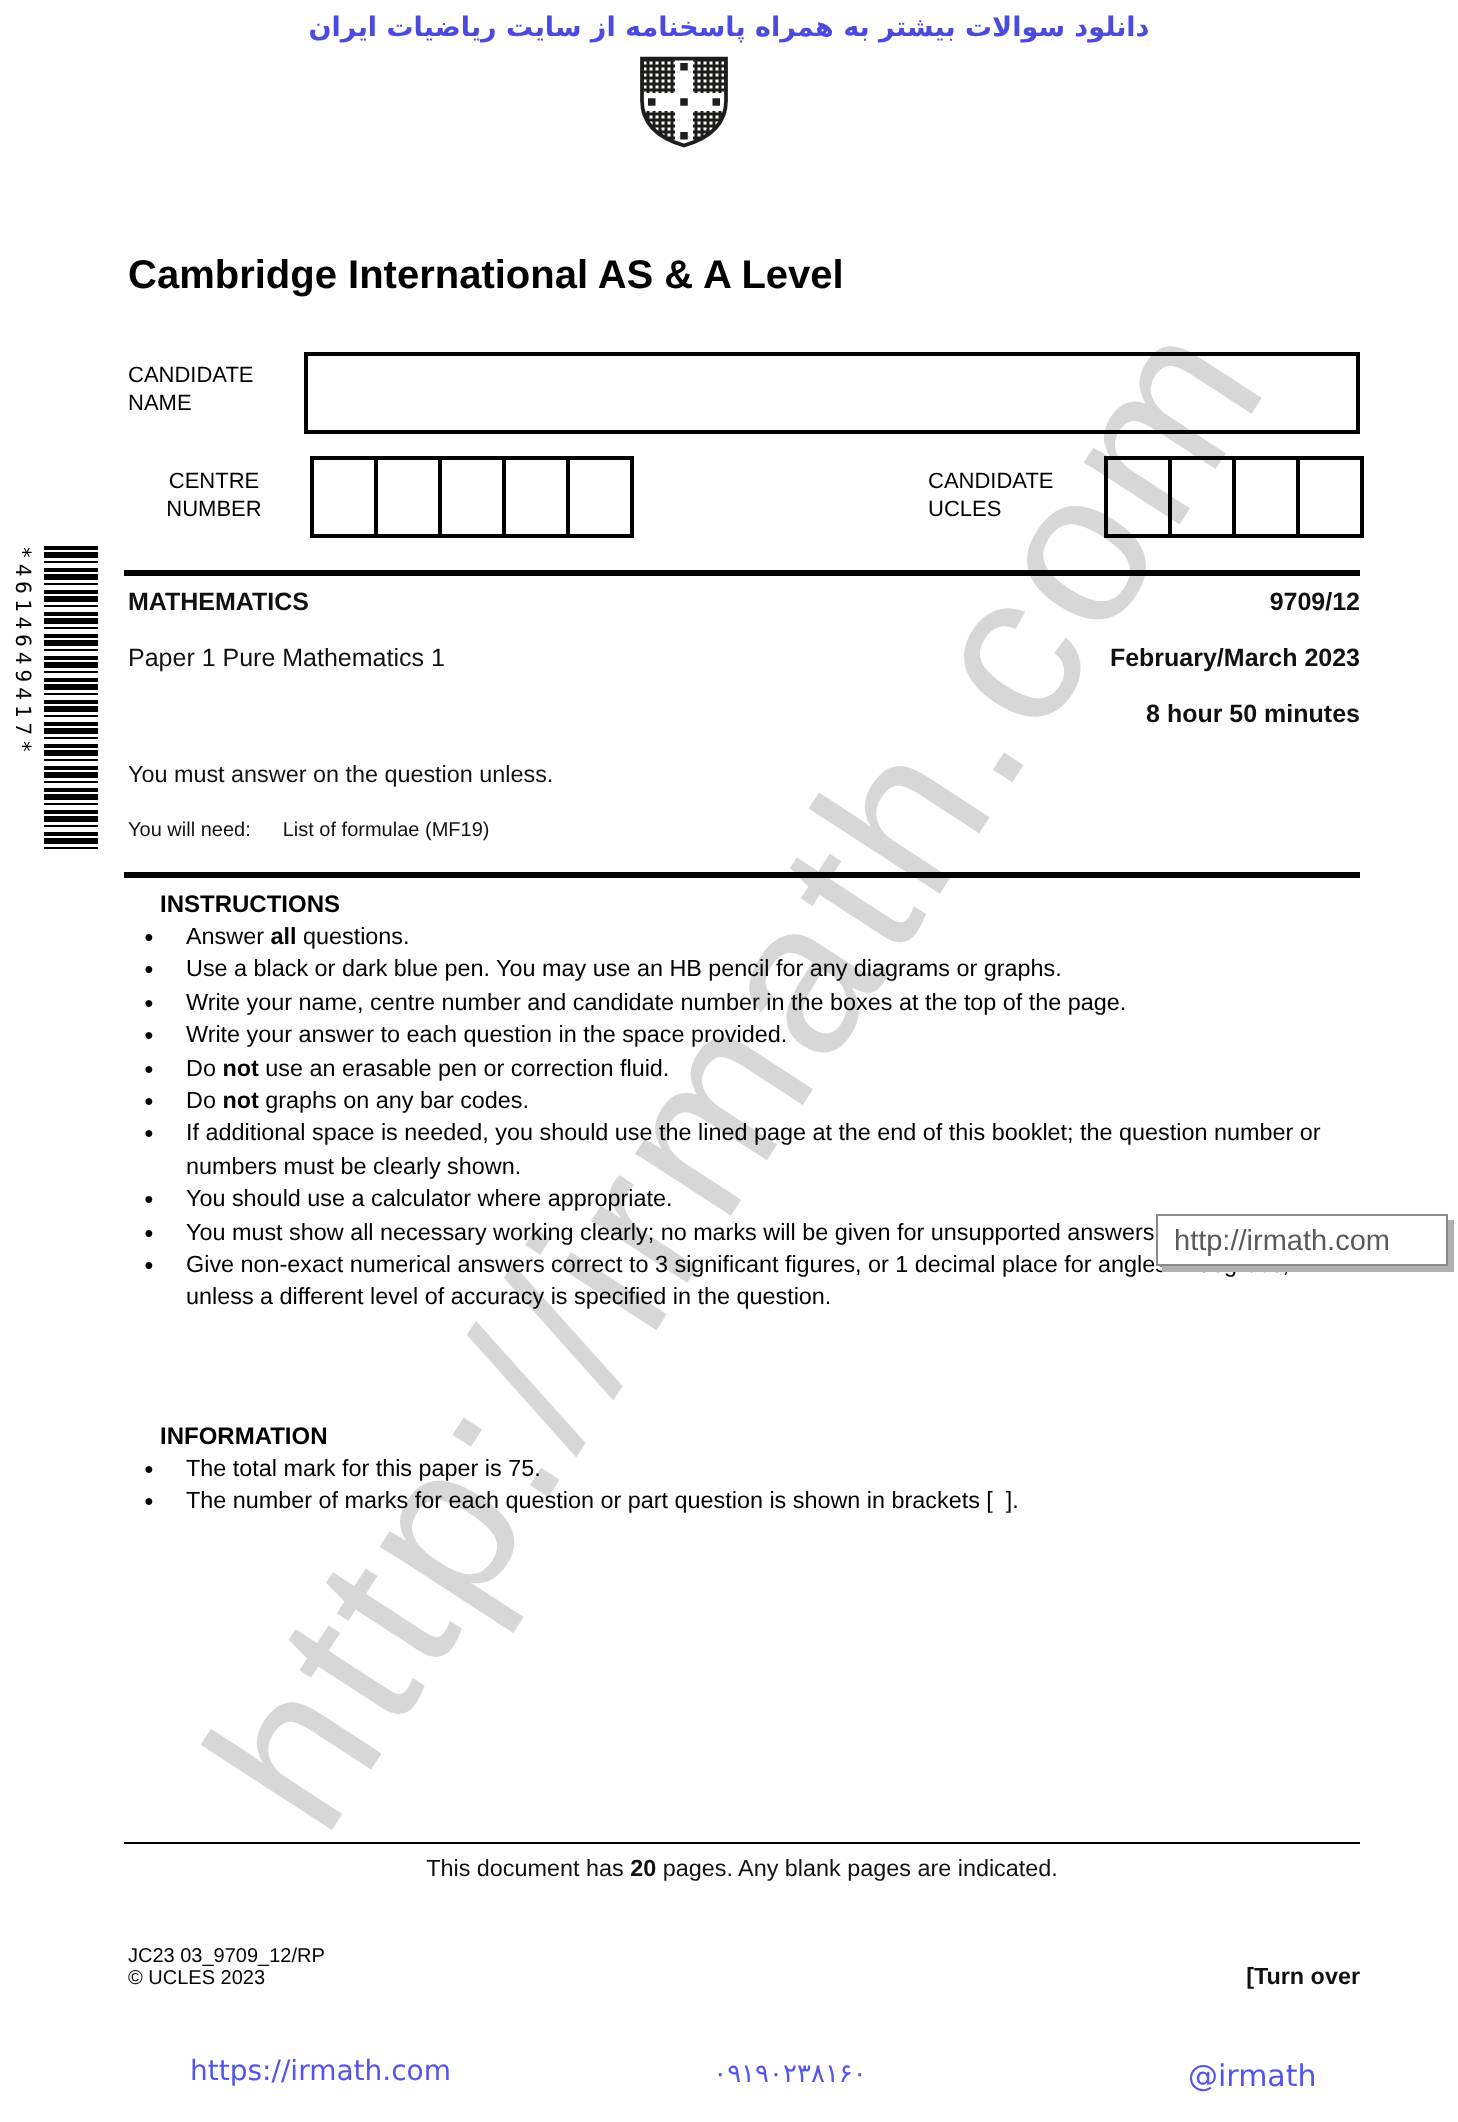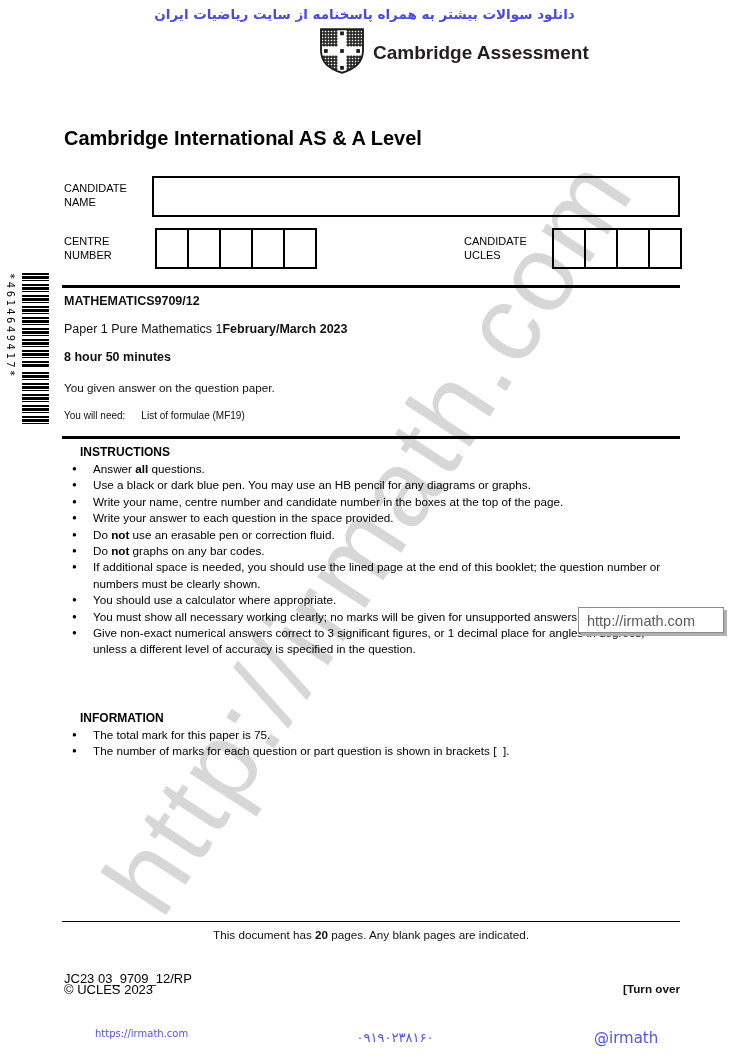--- a/index.html
+++ b/index.html
@@ -29,35 +29,35 @@
   
   .main-title{position:absolute;left:64px;top:127px;font-size:20px;font-weight:bold;color:#000;}
   .field-label{position:absolute;font-size:11px;line-height:14px;color:#000;width:86px;}
   .name-box{position:absolute;left:152px;top:176px;width:524px;height:37px;border:2px solid #000;background:transparent;}
   .cells{position:absolute;display:flex;}
   .cell{width:30px;height:37px;border:2px solid #000;margin-left:-2px;background:transparent;}
   .cell:first-child{margin-left:0;}
   
   .rule{position:absolute;left:62px;width:618px;background:#000;}
   
-  .row{position:absolute;left:64px;width:616px;display:flex;justify-content:flex-start;font-size:12.5px;}
+  .row{position:absolute;left:64px;width:616px;display:flex;justify-content:space-between;font-size:12.5px;}
   .b{font-weight:bold;}
   .plain{font-weight:normal;}
   
   .sec-head{position:absolute;left:80px;font-size:12px;font-weight:bold;color:#000;}
   .bullets{position:absolute;left:72px;width:600px;}
   .bullet{display:flex;font-size:11.7px;line-height:16.4px;color:#000;}
   .dot{width:21px;flex:0 0 21px;font-size:8px;line-height:16.4px;}
   .btxt{width:582px;}
   
   .doc-note{position:absolute;left:62px;top:928px;width:618px;text-align:center;font-size:11.7px;}
-  .footer-ref{position:absolute;left:64px;top:973px;font-size:13px;line-height:11px;color:#000;}
+  .footer-ref{position:absolute;left:64px;top:973px;font-size:10px;line-height:11px;color:#000;}
   .turn-over{position:absolute;left:64px;top:982px;width:616px;text-align:right;font-weight:bold;font-size:11.7px;}
   .blue-link{position:absolute;color:#5454ec;font-family:"DejaVu Sans",sans-serif;}
-  .link-site{left:95px;top:1028px;font-size:10px;}
+  .link-site{left:95px;top:1028px;font-size:14px;}
   .link-phone{left:340px;top:1030px;width:110px;text-align:center;font-size:13px;direction:rtl;}
   .link-handle{left:594px;top:1029px;font-size:15px;}
   
   .barcode{
     position:absolute;left:22px;top:273px;width:27px;height:152px;
     background:repeating-linear-gradient(to bottom,
       #000 0 2px,#fff 2px 3px,#000 3px 6px,#fff 6px 7.5px,#000 7.5px 8.5px,#fff 8.5px 11px);
   }
   .barcode-text{
     position:absolute;left:17px;top:273px;width:152px;height:13px;
@@ -103,30 +103,29 @@
             <rect x="29.5" y="6" width="5" height="5" fill="#1d1d1b"></rect>
             <rect x="29.5" y="29.5" width="5" height="5" fill="#1d1d1b"></rect>
             <rect x="29.5" y="52" width="5" height="5" fill="#1d1d1b"></rect>
             <rect x="8" y="29.5" width="5" height="5" fill="#1d1d1b"></rect>
             <rect x="51" y="29.5" width="5" height="5" fill="#1d1d1b"></rect>
           </g>
           <path d="M4 3 h56 v28 c0 18 -14 26 -28 30 C18 57 4 49 4 31 Z" fill="none" stroke="#1d1d1b" stroke-width="2.5"></path>
         </svg>
       </span>
       <span class="logo-text">
-        <div class="logo-line1">Cambridge Assessment</div>
       </span>
     </div>
 
     <div class="main-title">Cambridge International AS &amp; A Level</div>
 
     <div class="field-label" style="left:64px;top:181px;">CANDIDATE NAME</div>
     <div class="name-box"></div>
 
-    <div class="field-label" style="left:64px;top:234px;">CENTRE NUMBER</div>
+    <div class="field-label" style="left:64px;top:234px;text-align:center;">CENTRE NUMBER</div>
     <div class="cells" style="left:155px;top:228px;">
       <div class="cell"></div>
       <div class="cell"></div>
       <div class="cell"></div>
       <div class="cell"></div>
       <div class="cell"></div>
     </div>
 
     <div class="field-label" style="left:464px;top:234px;">CANDIDATE UCLES</div>
     <div class="cells" style="left:552px;top:228px;">
@@ -145,21 +144,21 @@
     <div class="row" style="top:322px;">
       <span class="plain">Paper 1 Pure Mathematics 1</span>
       <span class="b">February/March 2023</span>
     </div>
     <div class="row" style="top:350px;">
       <span></span>
       <span class="b">8 hour 50 minutes</span>
     </div>
 
     <div class="row" style="top:381px;font-size:11.7px;">
-      <span class="plain">You given answer on the question paper.</span>
+      <span class="plain">You must answer on the question unless.</span>
     </div>
     <div class="row" style="top:410px;font-size:10px;justify-content:flex-start;text-align:right;">
       <span class="plain">You will need:</span>
       <span class="plain" style="margin-left:16px;">List of formulae (MF19)</span>
     </div>
 
     <div class="rule" style="top:436px;height:3px;"></div>
 
     <div class="sec-head" style="top:445px;">INSTRUCTIONS</div>
     <div class="bullets" style="top:461px;">

